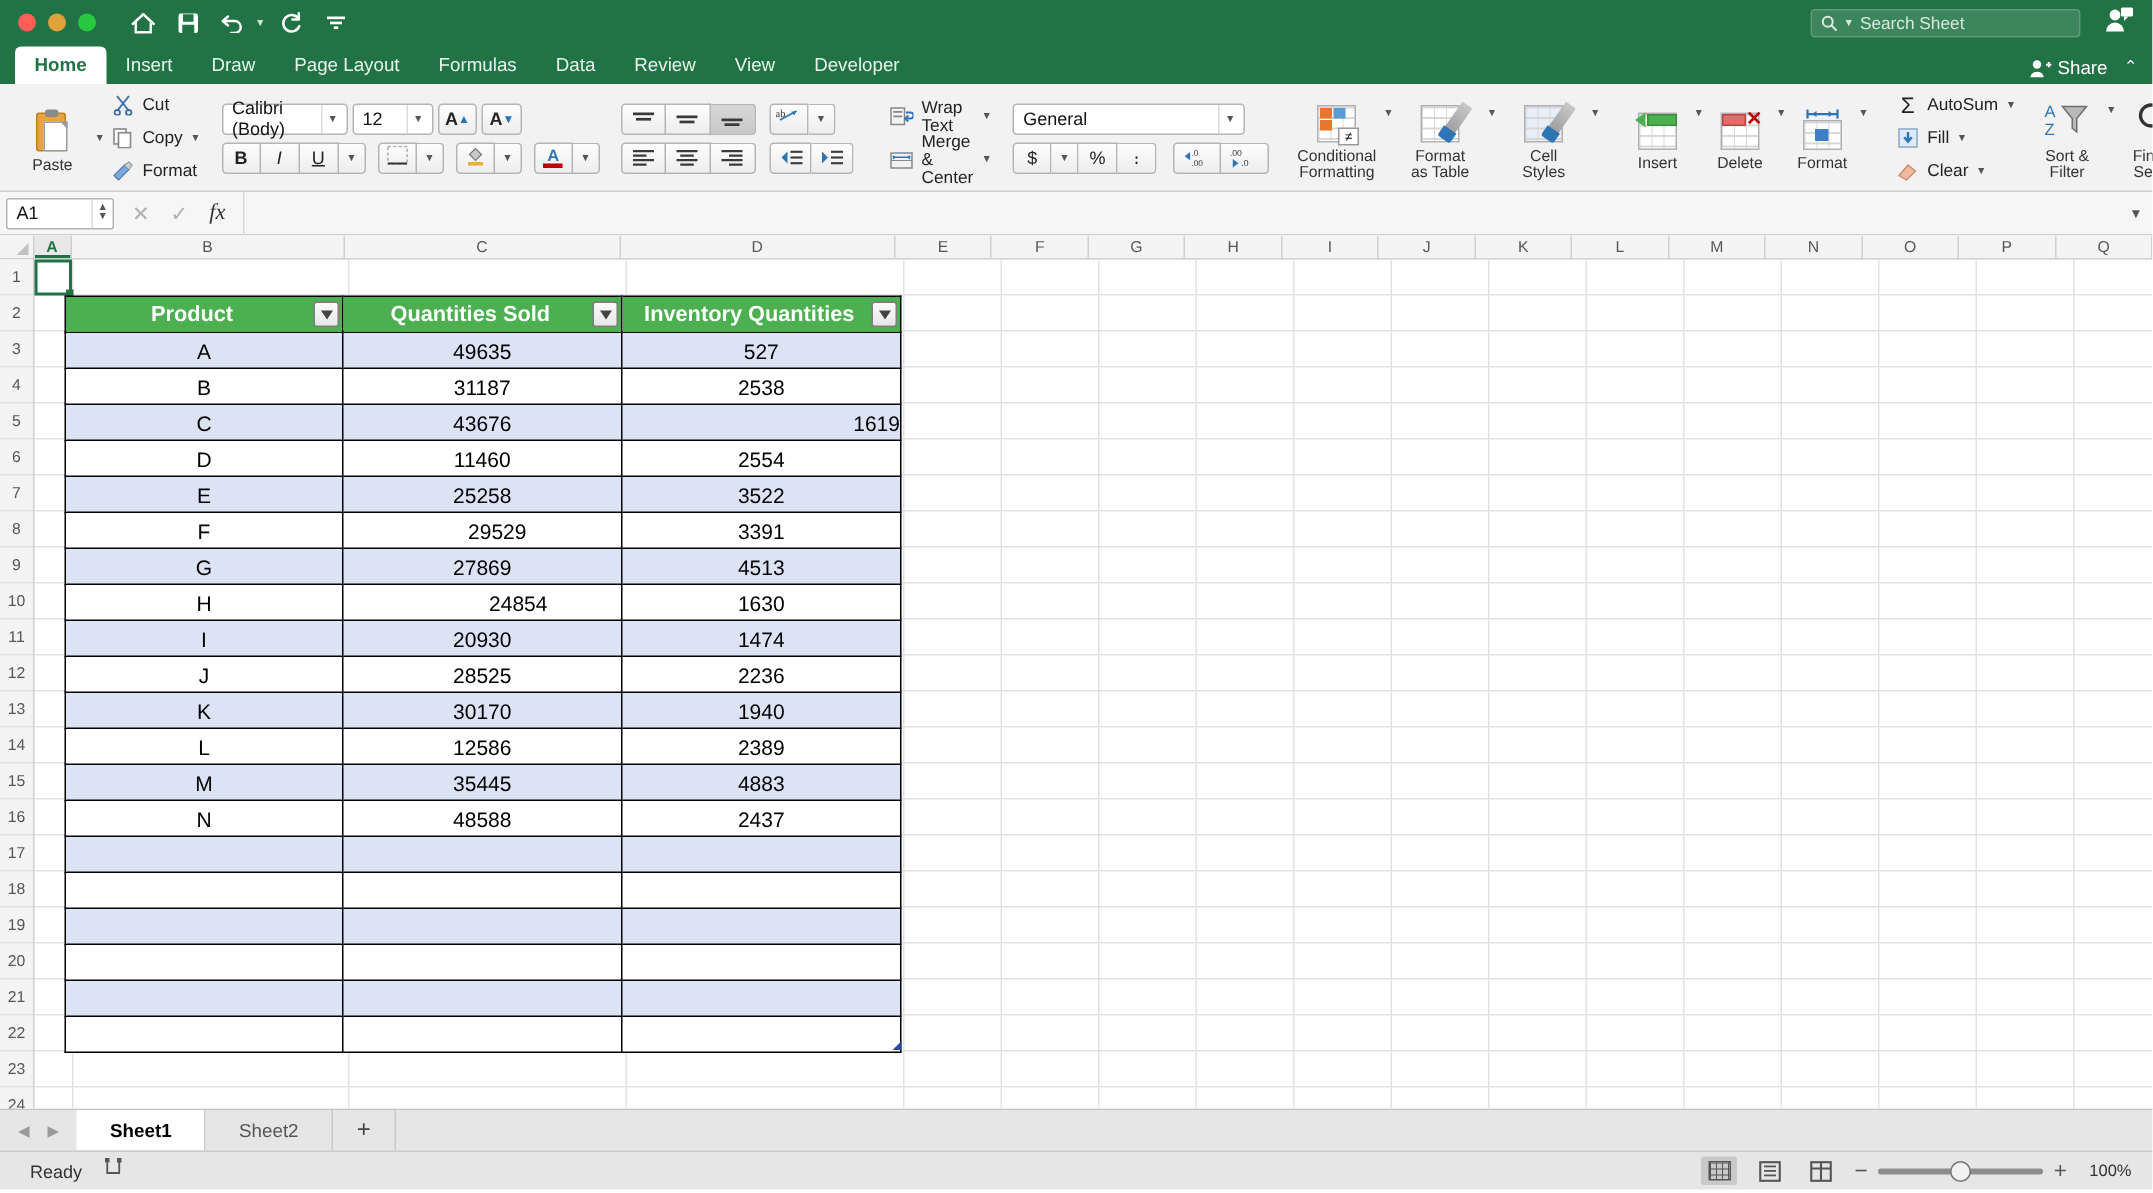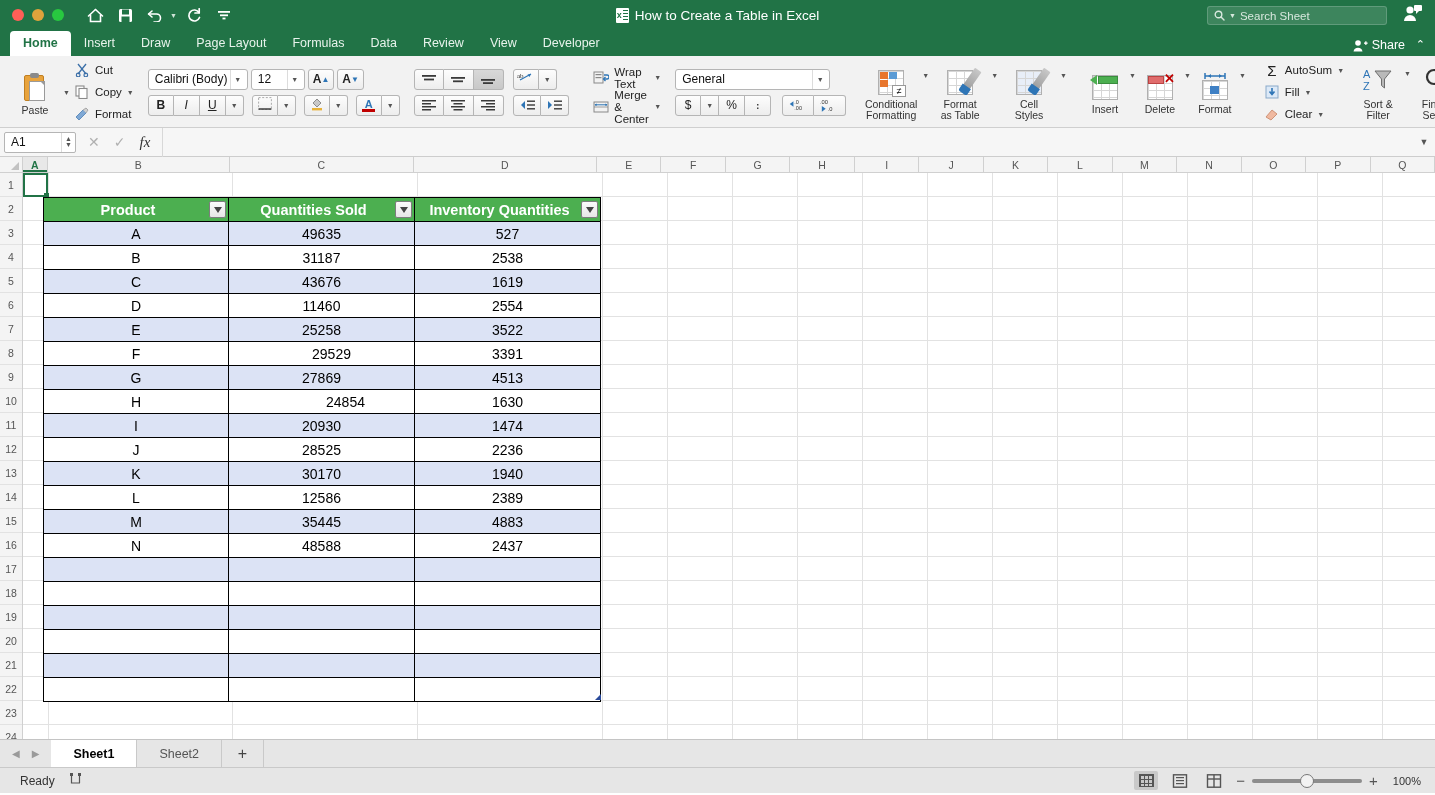--- a/index.html
+++ b/index.html
@@ -277,24 +277,20 @@
         </svg>
     </div>
     <div class="qat-btn">
       <svg width="14" height="12" viewBox="0 0 14 12">
           <rect x="1" y="2" width="12" height="1.8" fill="#fff"></rect>
           <rect x="3" y="5.4" width="8" height="1.8" fill="#fff"></rect>
           <rect x="5.5" y="8.6" width="3" height="1.8" fill="#fff"></rect>
         </svg>
     </div>
   </div>
-  <div class="title-center">
-    <span class="xl-doc-icon"></span>
-    <span>How to Create a Table in Excel</span>
-  </div>
   <div class="search-box">
     <svg width="11" height="11" viewBox="0 0 11 11">
         <circle cx="4.5" cy="4.5" r="3.3" stroke="#d8e8de" stroke-width="1.4" fill="none"></circle>
         <path d="M7 7 L10 10" stroke="#d8e8de" stroke-width="1.4" stroke-linecap="round"></path>
       </svg>
     <span style="font-size:7px;">▼</span>
     <span>Search Sheet</span>
   </div>
   <div class="share-person">
     <svg width="20" height="18" viewBox="0 0 20 18">
@@ -370,21 +366,21 @@
         </span>
         <span>Format</span>
       </div>
     </div>
   </div>
   <div class="rsep"></div>
 
   <div class="rgroup">
     <div class="fontgrp">
       <div class="frow">
-        <div class="combo" style="width:100px;">
+        <div class="combo" style="width:84px;">
           <span class="cv">Calibri (Body)</span>
           <span class="cb">▼</span>
         </div>
         <div class="combo" style="width:54px;">
           <span class="cv">12</span>
           <span class="cb">▼</span>
         </div>
         <div class="btn">
           <b>A</b>
             <span style="font-size:8px;color:#2e75b6;">▲</span>
@@ -860,21 +856,21 @@
               <td style="width: 186px;">527</td>
             </tr>
             <tr class="plain">
               <td style="width: 185px;">B</td>
               <td style="width: 186px;">31187</td>
               <td style="width: 186px;">2538</td>
             </tr>
             <tr class="band">
               <td style="width: 185px;">C</td>
               <td style="width: 186px;">43676</td>
-              <td style="width: 186px;">1619</td>
+              <td style="width: 186px; text-align: right;">1619</td>
             </tr>
             <tr class="plain">
               <td style="width: 185px;">D</td>
               <td style="width: 186px;">11460</td>
               <td style="width: 186px;">2554</td>
             </tr>
             <tr class="band">
               <td style="width: 185px;">E</td>
               <td style="width: 186px;">25258</td>
               <td style="width: 186px;">3522</td>

